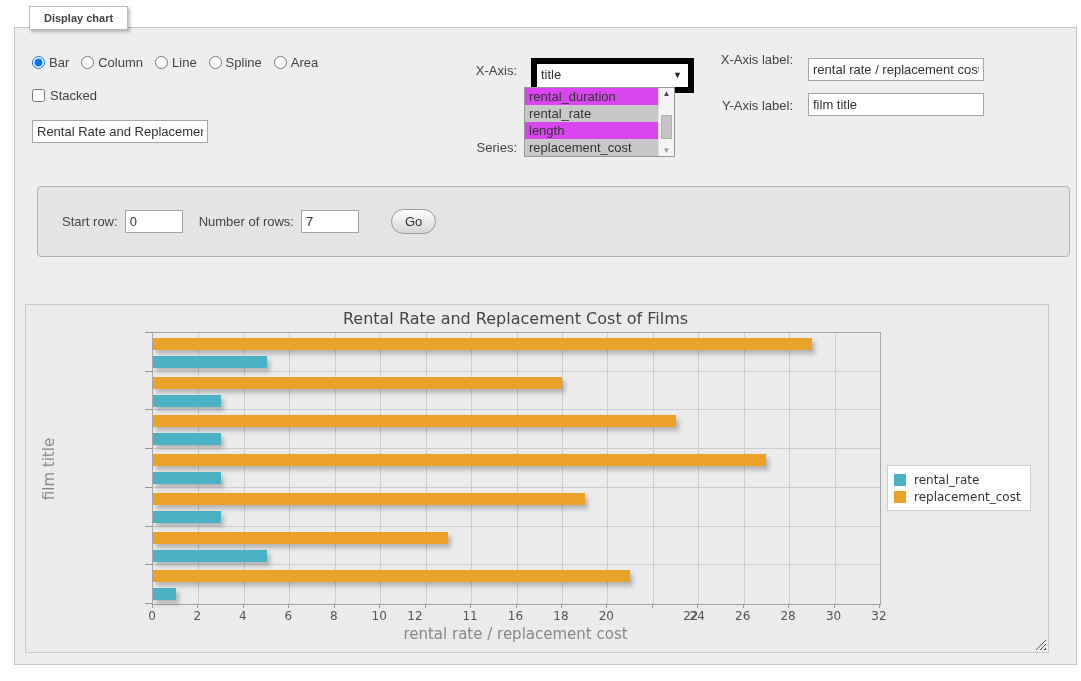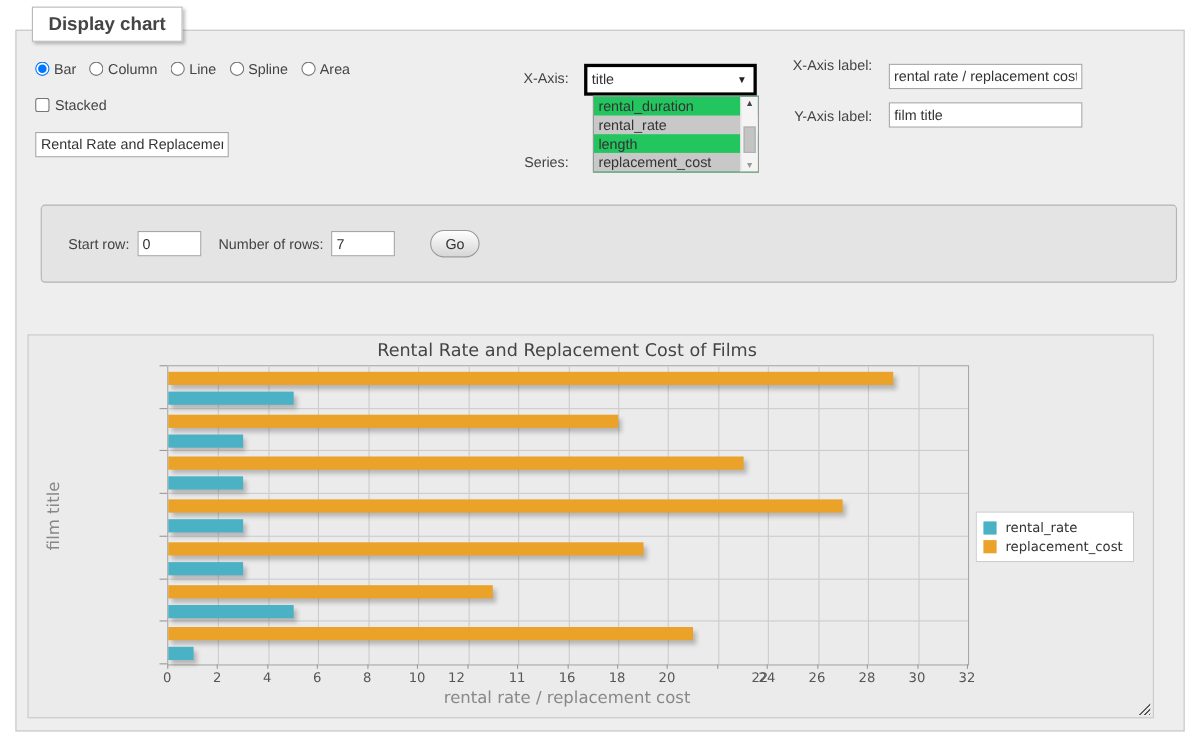--- a/index.html
+++ b/index.html
@@ -1,28 +1,28 @@
 <!DOCTYPE html>
 <html><head>
 <meta charset="utf-8">
 <style>
   * { margin:0; padding:0; box-sizing:content-box; }
   html,body { width:1081px; height:681px; background:#fff; font-family:"Liberation Sans", sans-serif; overflow:hidden; }
   .panel { position:absolute; left:14px; top:27px; width:1061px; height:636px; border:1px solid #c5c5c5; background:#eeeeee; }
-  .panel-legend { position:absolute; left:14px; top:-22px; background:#fff; border:1px solid #b9b9b9; padding:5px 14px; font-size:17px; font-weight:bold; color:#444; box-shadow:2px 2px 3px rgba(0,0,0,0.25); }
+  .panel-legend { position:absolute; left:14px; top:-22px; background:#fff; border:1px solid #b9b9b9; padding:5px 14px; font-size:11px; font-weight:bold; color:#444; box-shadow:2px 2px 3px rgba(0,0,0,0.25); }
   .ctl-label { position:absolute; font-size:13px; color:#444; }
   .right-align { text-align:right; }
   .radio-row { position:absolute; left:17px; top:27px; display:flex; gap:12px; font-size:13px; color:#444; align-items:center; }
   .radio-opt { display:flex; align-items:center; gap:4px; }
   .chk-row { position:absolute; left:17px; top:60px; display:flex; align-items:center; gap:5px; font-size:13px; color:#444; }
   input[type="text"] { background:#fff; border:1px solid #a6a6a6; font-size:13px; color:#333; padding:3px 4px; font-family:"Liberation Sans", sans-serif; }
   .title-input { position:absolute; left:17px; top:92px; width:166px; }
-  .fake-select { position:absolute; left:516px; top:30px; width:143px; height:17px; background:#fff; border:3px solid #000000; padding:3px 4px; font-size:13px; color:#333; }
+  .fake-select { position:absolute; left:516px; top:30px; width:143px; height:17px; background:#fff; border:6px solid #000000; padding:3px 4px; font-size:13px; color:#333; }
   .fake-select .arrow { position:absolute; right:6px; top:6px; font-size:9px; color:#222; }
-  .listbox { position:absolute; left:524px; top:59px; width:149px; height:68px; background:#22c55e; border:1px solid #999; overflow:hidden; }
+  .listbox { position:absolute; left:509px; top:59px; width:149px; height:68px; background:#d946ef; border:1px solid #999; overflow:hidden; }
   .lb-item { font-size:13px; color:#333; height:17px; line-height:17px; padding-left:4px; white-space:nowrap; }
   .lb-item.sel { background:#c8c8c8; }
   .lb-scroll { position:absolute; right:0; top:0; bottom:0; width:15px; background:#f4f4f4; border-left:1px solid #e2e2e2; }
   .lb-scroll .up { position:absolute; top:1px; left:0; width:15px; text-align:center; font-size:8px; color:#444; }
   .lb-scroll .down { position:absolute; bottom:1px; left:0; width:15px; text-align:center; font-size:8px; color:#999; }
   .lb-thumb { position:absolute; left:2px; right:2px; top:40%; height:32%; background:#c4c4c4; border:1px solid #b0b0b0; }
   .axis-input { position:absolute; width:166px; }
   .rowbox { position:absolute; left:22px; top:158px; width:1007px; height:69px; background:#e4e4e4; border:1px solid #b3b3b3; border-radius:4px; display:flex; align-items:center; padding-left:24px; font-size:13px; color:#444; }
   .rowbox input { width:48px; }
   .rowbox .lab { margin-right:7px; }

